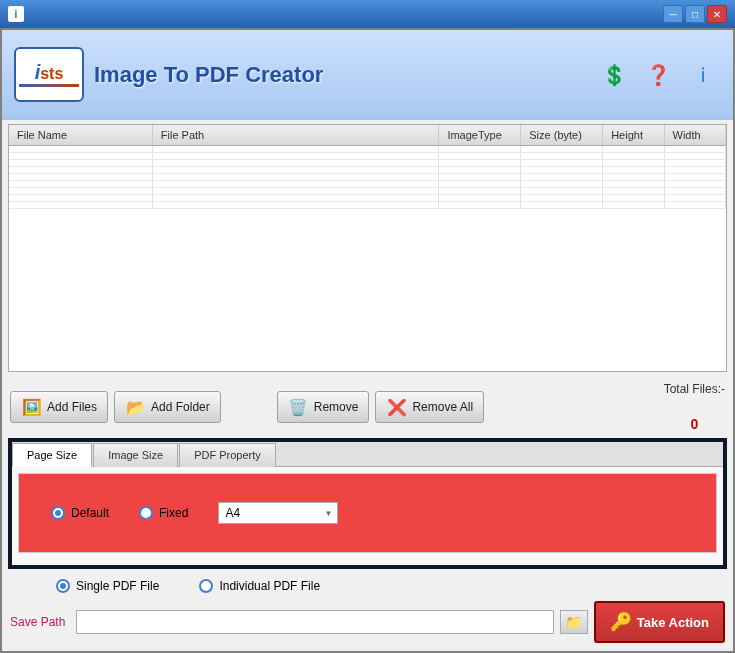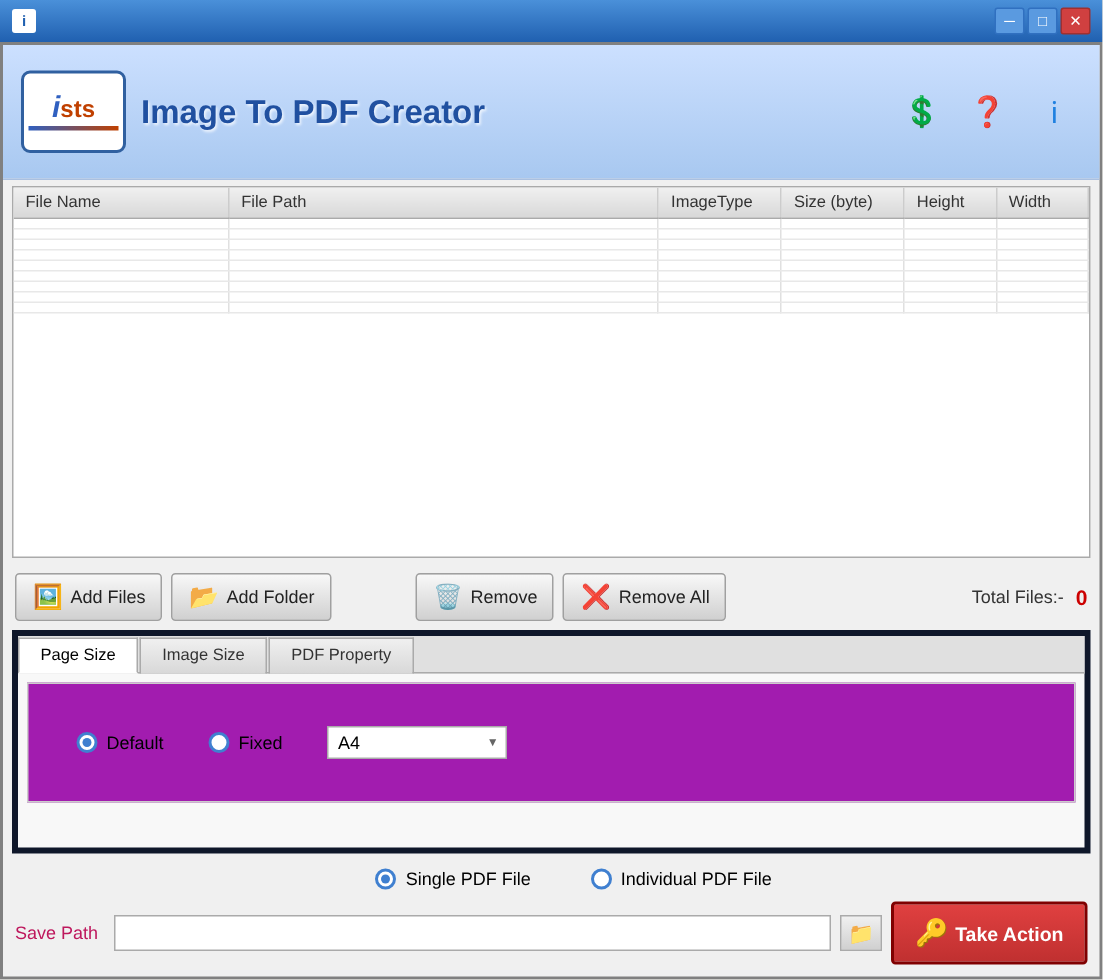--- a/index.html
+++ b/index.html
@@ -196,23 +196,24 @@
       height: 22px;
       display: flex;
       align-items: center;
       justify-content: center;
       font-size: 16px;
     }
     .total-files {
       margin-left: auto;
       display: flex;
       align-items: center;
-      gap: 8px;
+      gap: 20px;
       font-size: 12px;
       color: #333;
+      flex-direction: column;
     }
     .total-count {
       color: #cc0000;
       font-weight: bold;
       font-size: 14px;
     }
 
     
     .tab-section {
       margin: 0 6px 6px;
@@ -241,21 +242,21 @@
       background: white;
       border-bottom: 1px solid white;
       color: #000;
       font-weight: normal;
       z-index: 1;
     }
 
     
     .tab-content {
       padding: 12px;
-      background: #a21caf;
+      background: #ef4444;
       margin: 6px;
       border: 1px solid #ccc;
       min-height: 80px;
     }
     .page-size-options {
       display: flex;
       align-items: center;
       gap: 30px;
       padding: 16px 20px;
     }
@@ -357,21 +358,20 @@
     }
     .take-action-icon {
       font-size: 18px;
     }
 
     .bottom-controls {
       display: flex;
       align-items: center;
       gap: 8px;
       padding: 4px 24px;
-      justify-content: center;
     }
   </style>
 </head>
 <body>
 
 <div class="title-bar">
   <div class="title-bar-left">
     <div class="title-bar-icon">i</div>
   </div>
   <div class="title-bar-controls">

